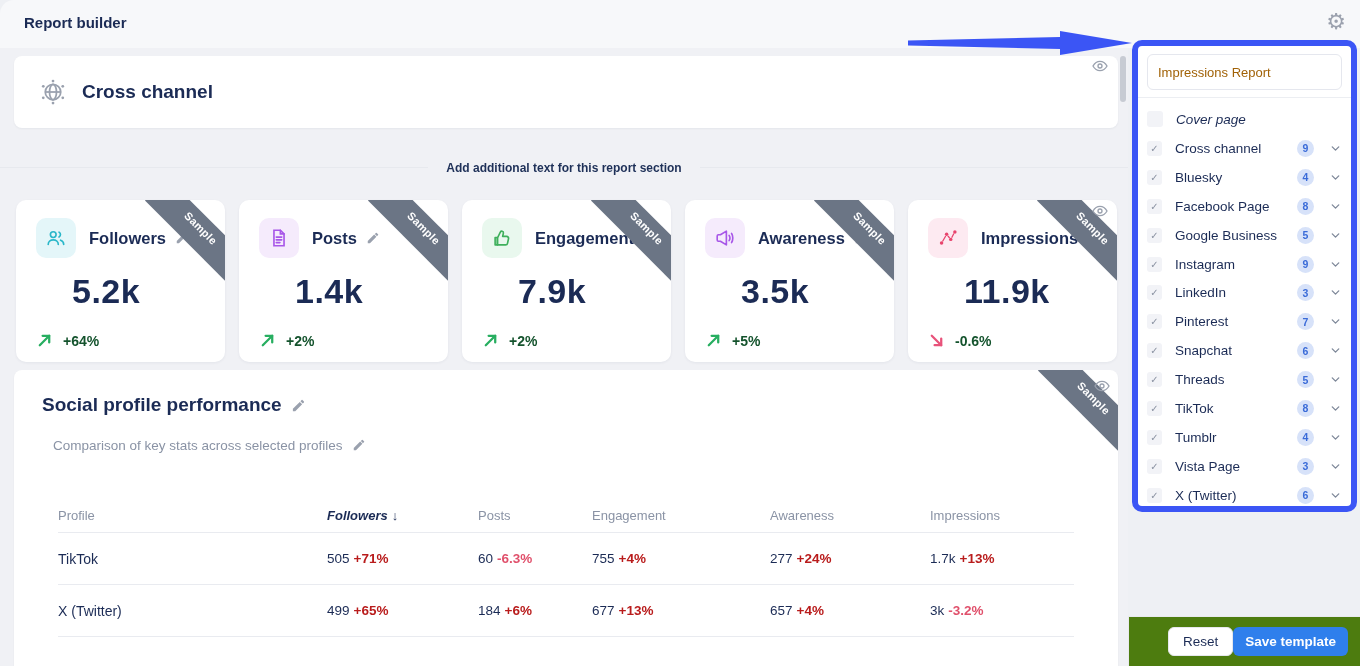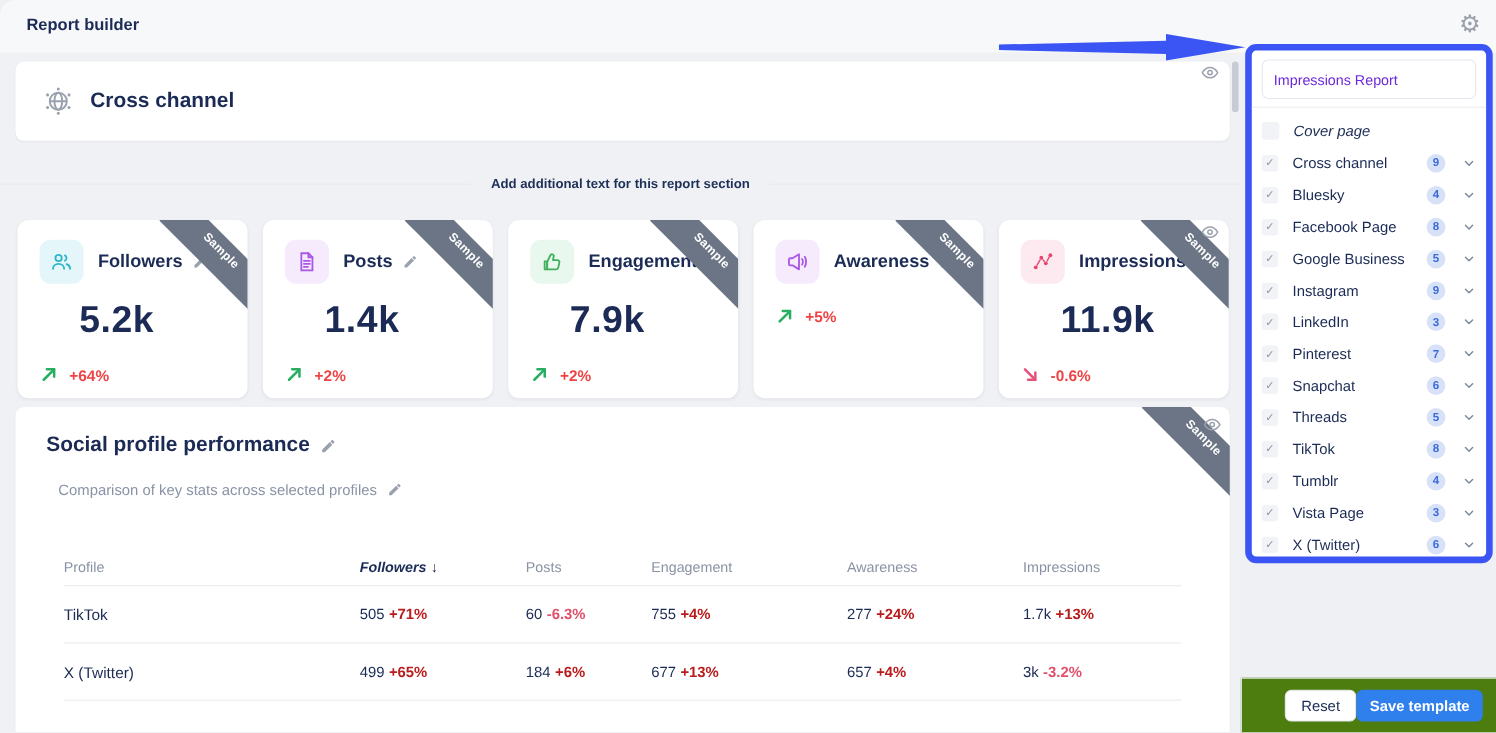--- a/index.html
+++ b/index.html
@@ -35,21 +35,21 @@
           box-shadow:0 1px 3px rgba(20,30,60,.06); padding:18px 20px; overflow:hidden; }
   .card-head { display:flex; align-items:center; }
   .icon-box { width:40px; height:40px; border-radius:10px; display:inline-flex; align-items:center; justify-content:center; flex:0 0 auto; }
   .card-label { font-size:16.5px; font-weight:700; color:#1b2b55; margin-left:13px; }
   .pencil { color:#9aa1ae; margin-left:9px; display:inline-flex; cursor:pointer; flex:0 0 auto; }
   .card-value { font-size:34px; font-weight:700; color:#1b2b55; margin-top:14px; letter-spacing:.5px;margin-left:36px; }
   .card-trend { display:flex; align-items:center; margin-top:21px; }
   .trend-arrow { display:inline-flex; }
   .trend-up { color:#27ae60; }
   .trend-down { color:#e8527a; transform:rotate(90deg); }
-  .card-change { font-size:14px; font-weight:700; color:#ef4444; margin-left:10px; }
+  .card-change { font-size:14px; font-weight:700; color:#14532d; margin-left:10px; }
 
   .ribbon { position:absolute; top:15px; right:-32px; width:118px; transform:rotate(45deg);
             background:#6b7585; color:#fff; font-size:11px; font-weight:600; text-align:center;
             padding:6px 0 14px 0; letter-spacing:.3px; }
 
   
   .perf { left:14px; top:322px; width:1104px; height:296px; background:#fff; border-radius:8px 8px 0 0;
           box-shadow:0 1px 2px rgba(20,30,60,.05); overflow:hidden; }
   .perf-title-row { position:absolute; left:28px; top:24px; display:flex; align-items:center; }
   .perf-title { font-size:19px; font-weight:700; color:#1b2b55; }
@@ -71,21 +71,21 @@
   .chg.pos { color:#b91c1c; }
   .chg.neg { color:#e0506b; }
 
   
   .pointer-arrow { left:908px; top:25px; z-index:20; }
 
   
   .side { left:1132px; top:40px; width:225px; height:472px; background:#fff; border:6px solid #3b55f5;
           border-radius:10px; padding:8px 9px; z-index:10; }
   .report-input { width:100%; height:36px; border:1px solid #e5e7ee; border-radius:6px; padding:0 10px;
-                  font-family:"Liberation Sans", sans-serif; font-size:13px; color:#6d28d9; outline:none; }
+                  font-family:"Liberation Sans", sans-serif; font-size:13px; color:#a16207; outline:none; }
   .side-div { height:1px; background:#eceef2; margin:7px -9px 6px -9px; }
   .cover-row { display:flex; align-items:center; height:30px; cursor:pointer;font-style:italic; }
   .cbox { width:16px; height:16px; border-radius:3px; background:#f2f3f7; flex:0 0 auto; margin-right:13px;
           display:inline-flex; align-items:center; justify-content:center; font-size:10px; color:#8b93a2; }
   .cbox.checked::before { content:"\2713"; }
   .cover-label { font-size:13.5px; color:#1b2b55; }
   .side-item { display:flex; align-items:center; height:28.9px; cursor:pointer; }
   .side-item .cbox { width:15px; height:15px; }
   .side-label { font-size:13.5px; color:#1b2b55; flex:1; }
   .badge { width:17px; height:17px; border-radius:50%; background:#d7e2f9; color:#3a6bd8;
@@ -246,20 +246,21 @@
             <path d="M19.2 7s1.3 1.9 1.3 5-1.3 5-1.3 5"></path>
           </svg>
         </span>
         <span class="card-label">Awareness</span>
         <span class="pencil">
           <svg width="14" height="14" viewBox="0 0 24 24" fill="currentColor">
               <path d="M3 17.2V21h3.8L17.8 10 14 6.2 3 17.2zM20.7 7a1 1 0 0 0 0-1.4l-2.3-2.3a1 1 0 0 0-1.4 0L15.1 5.2l3.7 3.7L20.7 7z"></path>
             </svg>
         </span>
       </div>
+      <div class="card-value">3.5k</div>
       <div class="card-trend">
         <span class="trend-arrow trend-up">
           <svg width="17" height="17" viewBox="0 0 18 18" fill="none" stroke="currentColor" stroke-width="2.4" stroke-linecap="round" stroke-linejoin="round">
               <path d="M4 14 14 4"></path>
               <path d="M7 4h7v7"></path>
             </svg>
         </span>
         <span class="card-change">+5%</span>
       </div>
       <div class="ribbon">Sample</div>

